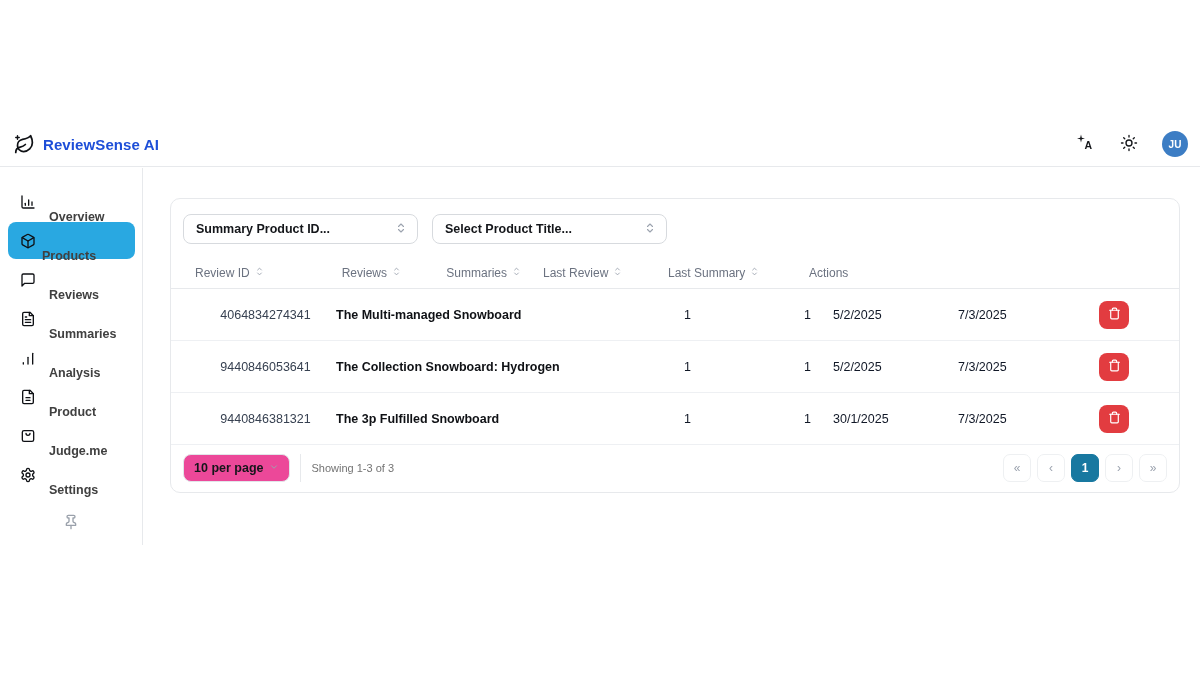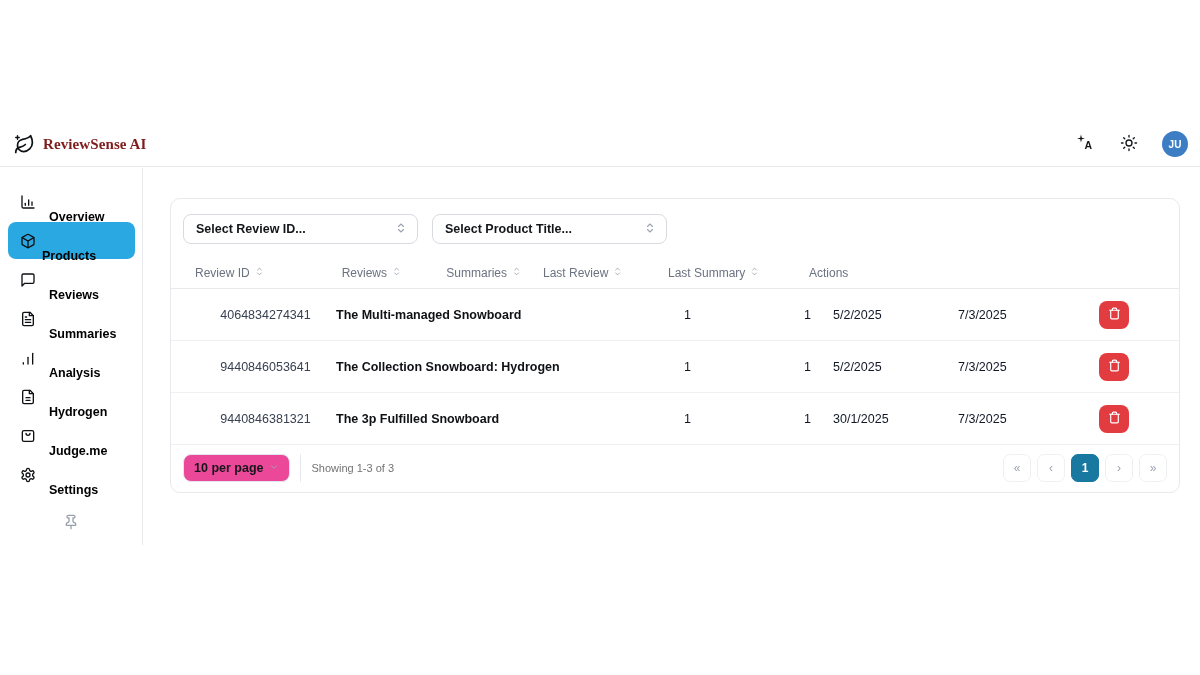--- a/index.html
+++ b/index.html
@@ -2,29 +2,29 @@
 <html><head>
 <meta charset="utf-8">
 <style>
   * { margin:0; padding:0; box-sizing:border-box; }
   html,body { width:1200px; height:675px; background:#ffffff; font-family:"Liberation Sans", sans-serif; color:#111827; overflow:hidden; }
   .canvas { position:relative; width:1200px; height:675px; background:#fff; }
 
   
   .app-header { position:absolute; top:122px; left:0; width:1200px; height:45px; border-bottom:1px solid #e7e9ec; display:flex; align-items:center; justify-content:space-between; padding:0 12px 0 14px; background:#fff; }
   .brand { display:flex; align-items:center; gap:8px; cursor:pointer; }
-  .brand-name { font-size:15px; font-weight:700; letter-spacing:.1px; color:#7f1d1d;font-family:Liberation Serif, serif; }
+  .brand-name { font-size:15px; font-weight:700; letter-spacing:.1px; color:#1d4ed8; }
   .header-right { display:flex; align-items:center; gap:22px; }
   .icon-btn { background:none; border:none; cursor:pointer; display:flex; align-items:center; padding:2px; }
   .avatar { width:26px; height:26px; border-radius:50%; background:#3c7dc4; color:#fff; font-size:10px; font-weight:700; display:flex; align-items:center; justify-content:center; cursor:pointer; }
 
   
   .sidebar { position:absolute; top:168px; left:0; width:143px; height:377px; border-right:1px solid #e7e9ec; padding-top:14px; display:flex; flex-direction:column; }
   .nav-item { height:37px; margin:1px 8px; padding:0 12px; border-radius:8px; display:flex; align-items:center; gap:13px; cursor:pointer; background:transparent; border:none; width:127px; }
-  .nav-item .nav-label { font-size:12.5px; font-weight:600; color:#000000; white-space:nowrap;margin-top:30px; }
+  .nav-item .nav-label { font-size:12.5px; font-weight:600; color:#404040; white-space:nowrap;margin-top:30px; }
   .nav-item.active { background:#29a8e1;gap:6px; }
   .nav-icon { flex:0 0 auto; display:flex; }
   .pin-wrap { margin-top:16px; display:flex; justify-content:center; }
   .pin-btn { background:none; border:none; cursor:pointer; padding:4px; }
 
   
   .card { position:absolute; left:170px; top:198px; width:1010px; height:295px; border:1px solid #e7e9ec; border-radius:10px; background:#fff; overflow:hidden; }
   .filters { display:flex; gap:14px; padding:15px 12px 14px 12px; }
   .select-btn { width:235px; height:30px; border:1px solid #d7dade; border-radius:8px; background:#fff; display:flex; align-items:center; justify-content:space-between; padding:0 10px 0 12px; cursor:pointer; }
   .select-btn span { font-size:12.5px; font-weight:600; color:#14161a; }
@@ -147,21 +147,21 @@
     </button>
     <button class="nav-item">
       <span class="nav-icon">
         <svg width="16" height="16" viewBox="0 0 24 24" fill="none" stroke="#0f1115" stroke-width="2" stroke-linecap="round" stroke-linejoin="round">
             <path d="M15 2H6a2 2 0 0 0-2 2v16a2 2 0 0 0 2 2h12a2 2 0 0 0 2-2V7z"></path>
             <path d="M14 2v5h6"></path>
             <path d="M15 13H9"></path>
             <path d="M15 17H9"></path>
           </svg>
       </span>
-      <span class="nav-label">Hydrogen</span>
+      <span class="nav-label">Product</span>
     </button>
     <button class="nav-item">
       <span class="nav-icon">
         <svg width="16" height="16" viewBox="0 0 24 24" fill="none" stroke="#0f1115" stroke-width="2" stroke-linecap="round" stroke-linejoin="round">
             <rect x="3.5" y="4" width="17" height="16" rx="2.5"></rect>
             <path d="M9 8a3 3 0 0 0 6 0"></path>
           </svg>
       </span>
       <span class="nav-label">Judge.me</span>
     </button>
@@ -183,21 +183,21 @@
             </svg>
         </span>
       </button>
     </div>
   </aside>
 
   <main class="card">
 
     <div class="filters">
       <button class="select-btn">
-        <span>Select Review ID...</span>
+        <span>Summary Product ID...</span>
         <span>
           <svg width="12" height="12" viewBox="0 0 24 24" fill="none" stroke="#9ca3af" stroke-width="2.2" stroke-linecap="round" stroke-linejoin="round">
               <path d="m7 15 5 5 5-5"></path>
               <path d="m7 9 5-5 5 5"></path>
             </svg>
         </span>
       </button>
       <button class="select-btn">
         <span>Select Product Title...</span>
         <span>

